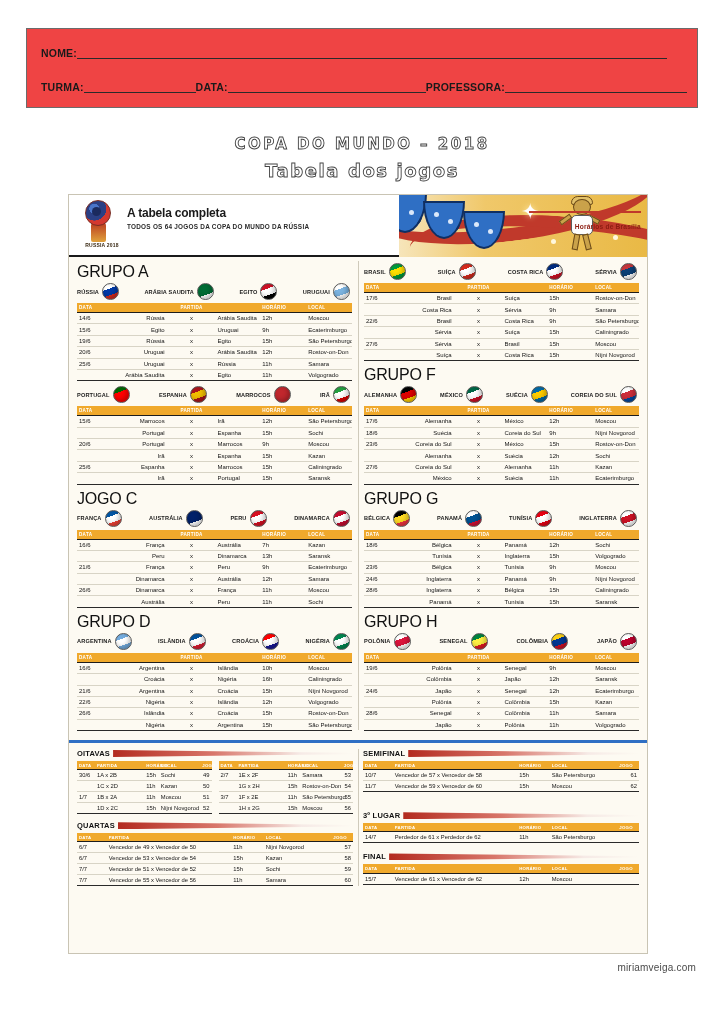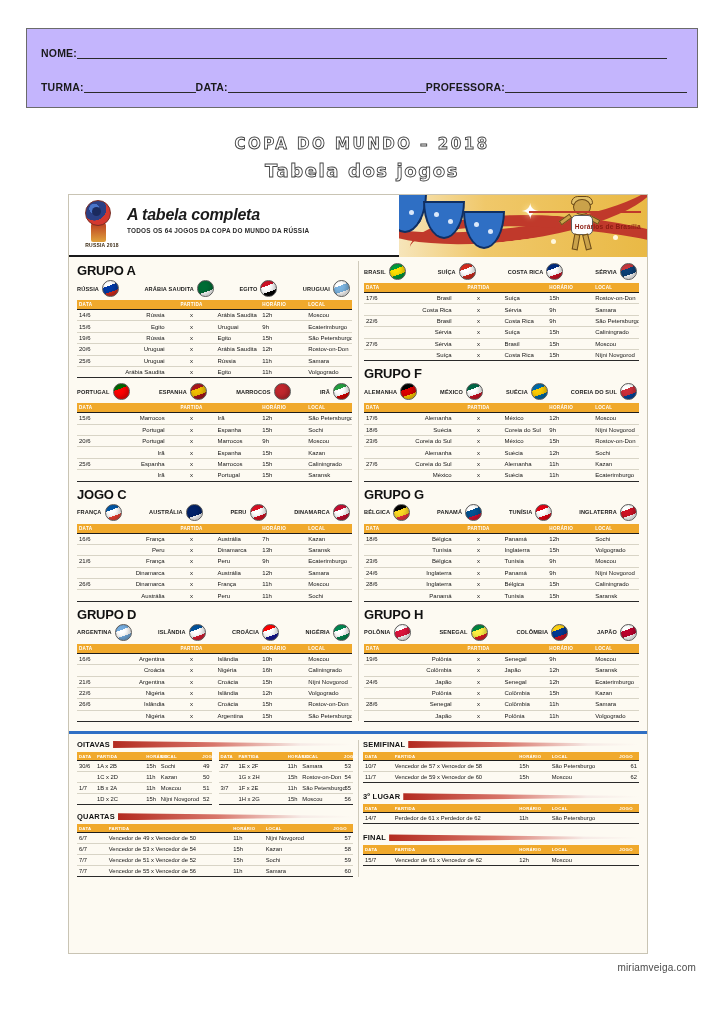--- a/index.html
+++ b/index.html
@@ -6,21 +6,21 @@
   html, body {
     width: 724px; height: 1024px;
     background: #ffffff;
     font-family: "Liberation Sans", sans-serif;
   }
   .page { position: relative; width: 724px; height: 1024px; background:#fff; }
 
   
   .idbox {
     position:absolute; left:26px; top:28px; width:672px; height:80px;
-    border:1.5px solid #6b6b6b; background:#c4b5fd;
+    border:1.5px solid #6b6b6b; background:#ef4444;
   }
   .idrow { position:absolute; left:14px; font-size:10.5px; color:#1a1a1a;
            display:flex; align-items:flex-end; white-space:nowrap; letter-spacing:.2px; }
   .idrow.r1 { top:18px; }
   .idrow.r2 { top:52px;align-items:flex-end; }
   .idlabel { font-weight:600; font-size:10.5px; }
   .idline { border-bottom:1px solid #2a2a2a; height:11px; display:inline-block; }
 
   
   .title-main, .title-sub {
@@ -50,21 +50,21 @@
     background:radial-gradient(circle at 35% 32%, #4a74c9 0 22%, #2b3f84 23% 52%, #d4382f 53% 100%);
     border:1px solid #7a2b22;
   }
   .ball:after { content:""; position:absolute; left:6px; top:6px; width:9px; height:9px;
                 border-radius:50%; background:#1b2a5e; }
   .trophy-stem { position:absolute; left:12px; top:22px; width:15px; height:20px;
                  background:linear-gradient(180deg,#b9381f,#e0a23c); border-radius:4px 4px 2px 2px; }
   .logo-text { position:absolute; left:0; top:42px; width:46px; text-align:center;
                font-size:5px; font-weight:700; color:#3a2a14; letter-spacing:.2px; line-height:1.25; }
   .banner-title { position:absolute; left:58px; top:11px; z-index:4; }
-  .banner-title h1 { font-size:16px; font-weight:700; color:#1a1a1a; letter-spacing:-.2px;font-style:italic; }
+  .banner-title h1 { font-size:12px; font-weight:700; color:#1a1a1a; letter-spacing:-.2px; }
   .banner-title p { font-size:6.4px; font-weight:700; color:#2a2a2a; letter-spacing:.25px; margin-top:3px; }
 
   .banner-art { position:absolute; left:300px; top:0; right:0; height:62px; z-index:1; }
   .swoosh { position:absolute; background:#c0392b; border-radius:50%; }
   .sw1 { left:-10px; top:-46px; width:300px; height:92px; background:transparent;
          border-bottom:13px solid #c0392b; border-radius:50%; transform:rotate(-7deg); }
   .sw2 { left:40px; top:22px; width:320px; height:90px; background:transparent;
          border-top:12px solid #c0392b; border-radius:50%; transform:rotate(5deg); }
   .bluearc { position:absolute; border-radius:50% 50% 50% 50%/0 0 100% 100%;
              background:#2f6fc4; border:2px solid #0f2f63; }
@@ -88,21 +88,21 @@
   .m-a2 { left:22px; transform:rotate(28deg); }
   .horarios { position:absolute; right:6px; top:16px; z-index:5; text-align:right; }
   .horarios span { font-size:6.6px; font-weight:700; color:#8c1d12; letter-spacing:.2px; }
   .horarios .hline { display:block; width:112px; height:2px; background:#c0392b; margin-bottom:2px; }
 
   
   .groups { display:flex; padding:6px 8px 0 8px; gap:12px; position:relative; }
   .groups:before { content:""; position:absolute; left:50%; top:4px; bottom:6px; width:1px; background:#cfcabb; }
   .gcol { width:50%; }
   .group { margin-bottom:5px; }
-  .gtitle { font-size:13px; font-weight:700; color:#111; letter-spacing:-.2px; margin-bottom:2px; }
+  .gtitle { font-size:16px; font-weight:400; color:#111; letter-spacing:-.2px; margin-bottom:2px; }
   .gteams { display:flex; align-items:center; justify-content:space-between; padding:0 2px 3px 0; }
   .gteam { display:flex; align-items:center; gap:3px; }
   .gteam .tname { font-size:5.6px; font-weight:700; color:#1a1a1a; letter-spacing:.15px; white-space:nowrap; }
   .flag { width:17px; height:17px; border-radius:50%; border:1px solid #555; flex:none;
           box-shadow: inset -2px -2px 4px rgba(0,0,0,.25); }
 
   table.g { width:100%; border-collapse:collapse; table-layout:fixed; }
   table.g thead th {
     background:#f0a92c; color:#fff; font-size:4.6px; font-weight:700; text-align:left;
     padding:2px 2px; letter-spacing:.3px; border-bottom:1.4px solid #1d1d1d;
@@ -1036,21 +1036,21 @@
                 <tr>
                   <td class="kw-date">11/7</td>
                   <td class="kw-match">Vencedor de 59 x Vencedor de 60</td>
                   <td class="kw-time">15h</td>
                   <td class="kw-local">Moscou</td>
                   <td class="kw-num">62</td>
                 </tr>
               </tbody>
             </table>
           </div>
-        <div class="ktitle" style="margin-top:9px;text-align:center;">
+        <div class="ktitle" style="margin-top:19px;text-align:center;">
           <span class="kt">3º LUGAR</span>
           <span class="kbar"></span>
         </div>
         <div id="terceiro">
             <table class="k">
               <thead>
                 <tr>
                   <th class="kw-date">DATA</th>
                   <th class="kw-match">PARTIDA</th>
                   <th class="kw-time">HORÁRIO</th>

